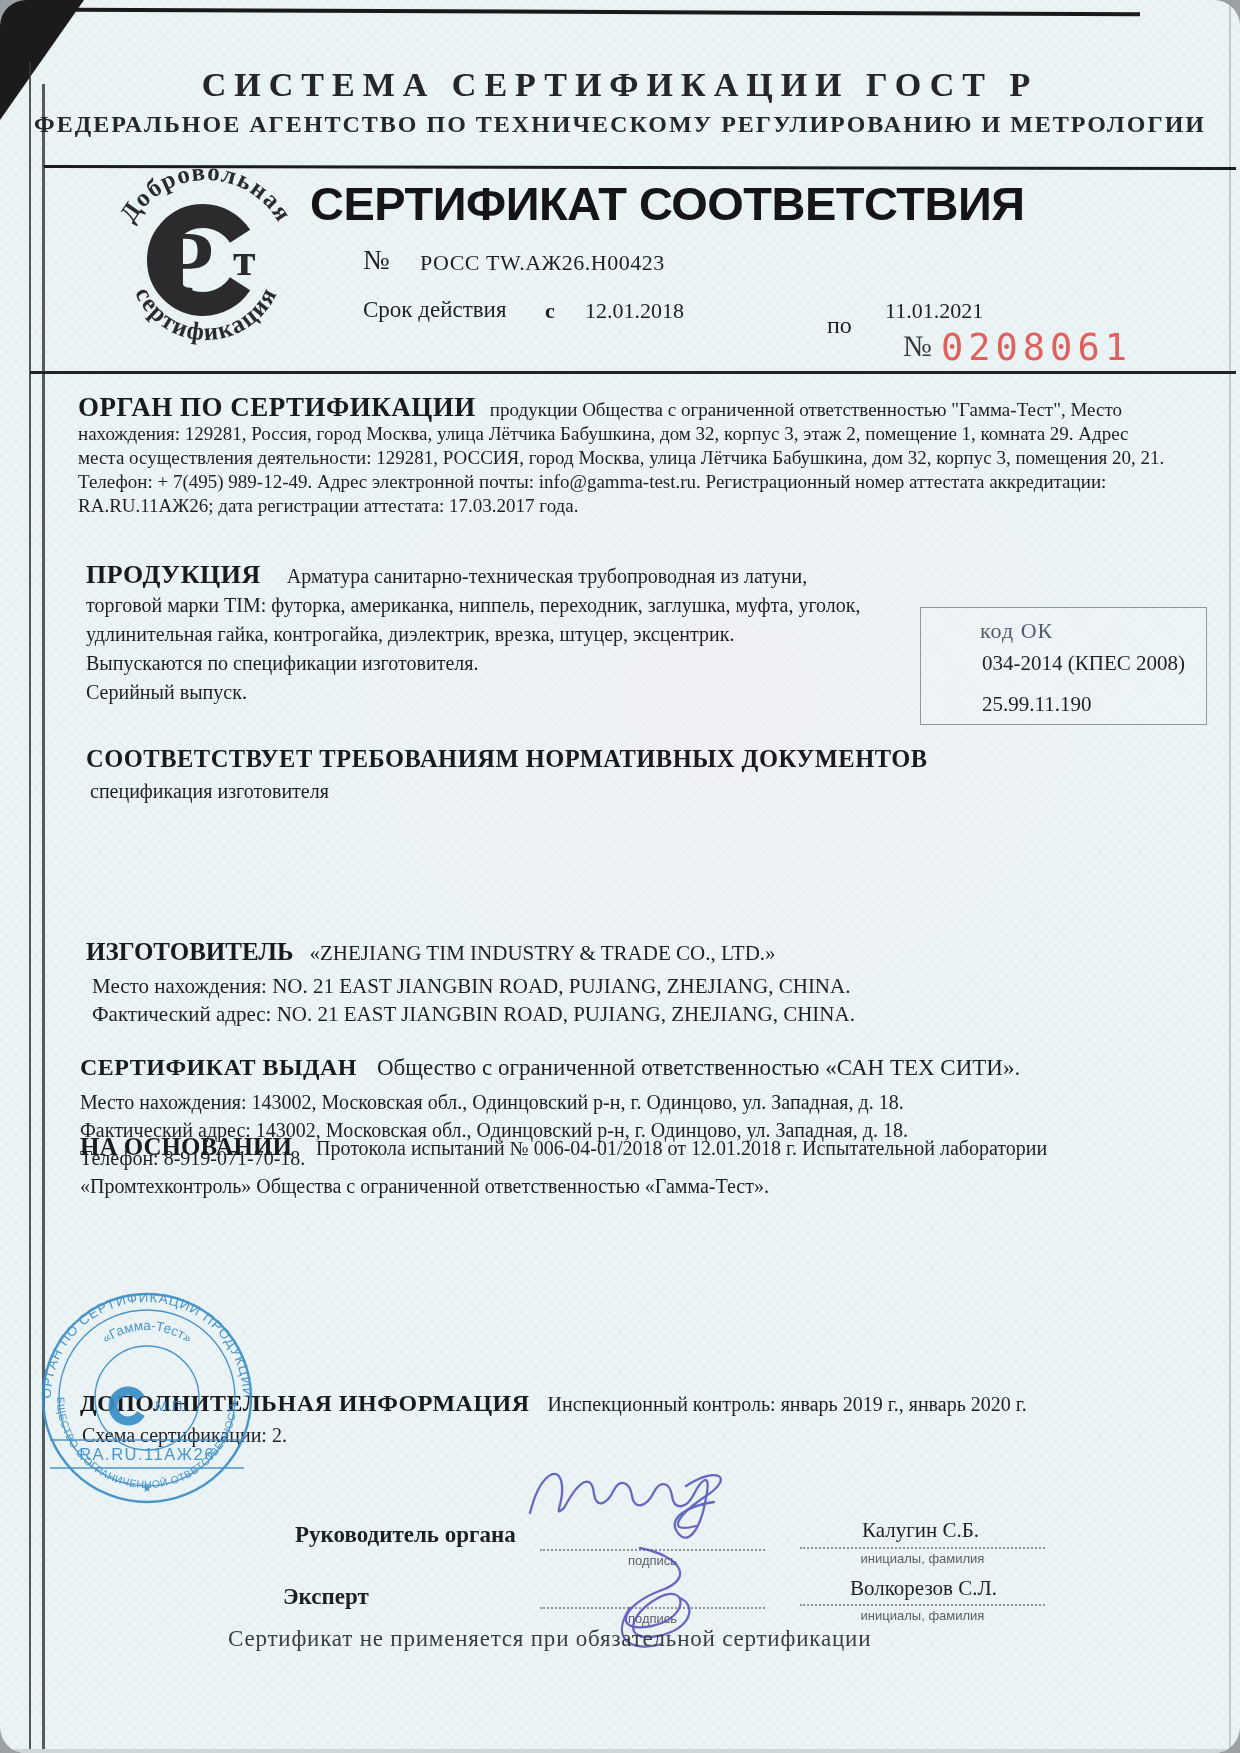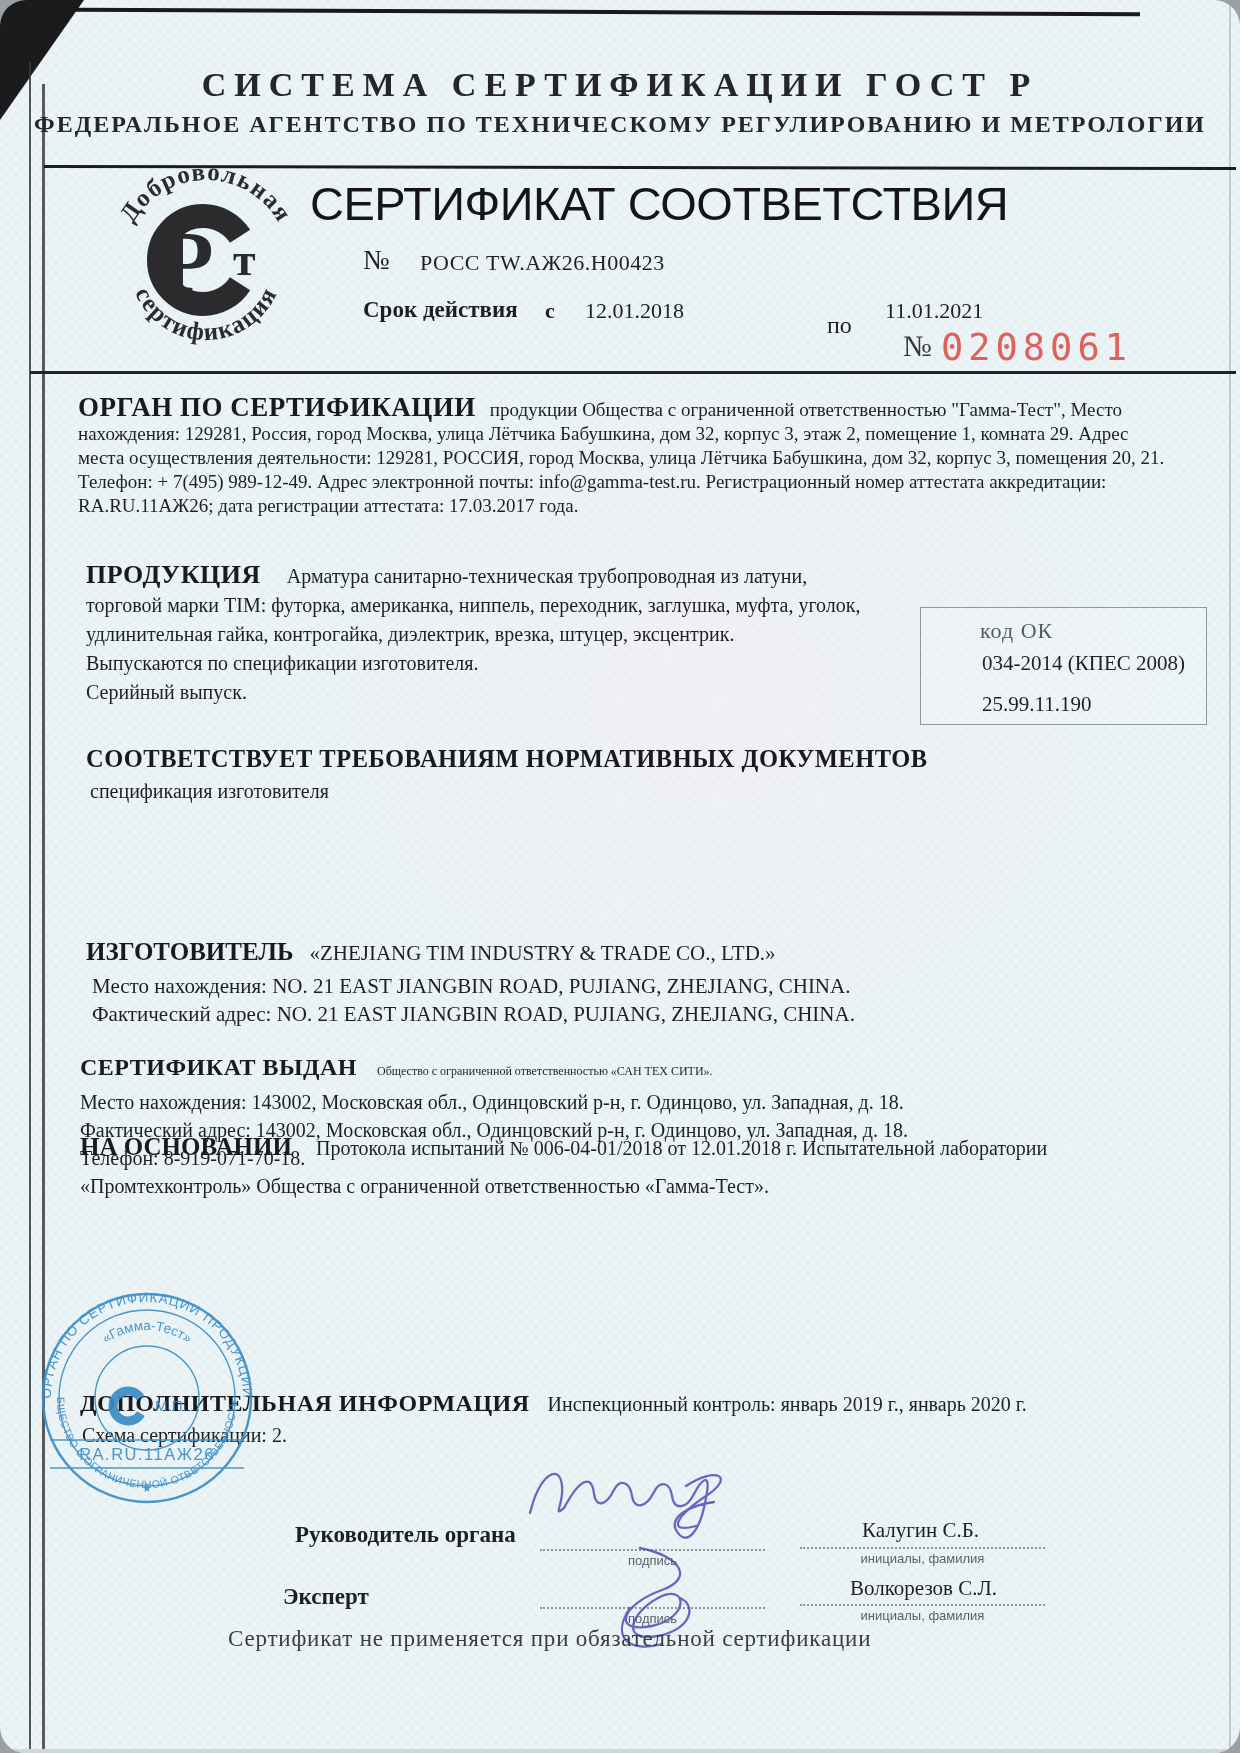--- a/index.html
+++ b/index.html
@@ -21,24 +21,24 @@
   .top-rule{left:76px;top:10px;width:1064px;height:4px;background:#1a1a1a;transform:rotate(.25deg);}
   .left-line-a{left:29px;top:62px;width:2px;height:1691px;background:#3a3a3c;opacity:.85;}
   .left-line-b{left:42px;top:84px;width:2.5px;height:1669px;background:#333336;opacity:.8;}
   .right-line{left:1229px;top:0;width:2px;height:1753px;background:#c2cacf;}
   .rule-header{left:44px;top:166px;width:1192px;height:3px;background:#1c1c1e;transform:rotate(.1deg);}
   .rule-two{left:30px;top:371px;width:1206px;height:2.5px;background:#232326;}
   .bottom-edge{left:0;top:1749px;width:1240px;height:4px;background:#cfd6da;}
   
   .hdr1{left:20px;top:66px;width:1200px;text-align:center;font-size:34px;font-weight:bold;letter-spacing:8px;color:#26262a;}
   .hdr2{left:20px;top:111px;width:1200px;text-align:center;font-size:24px;font-weight:bold;letter-spacing:2px;color:#26262a;}
-  .doc-title{left:310px;top:176px;font-family:"Liberation Sans",sans-serif;font-size:47px;font-weight:normal;letter-spacing:-.5px;color:#151517;}
+  .doc-title{left:310px;top:176px;font-family:"Liberation Sans",sans-serif;font-size:47px;font-weight:bold;letter-spacing:-.5px;color:#151517;}
   .certno-label{left:363px;top:244px;font-size:28px;}
   .certno-value{left:420px;top:250px;font-size:22px;letter-spacing:.5px;}
-  .val-label{left:363px;top:297px;font-size:23px;font-weight:bold;}
+  .val-label{left:363px;top:297px;font-size:23px;font-weight:normal;}
   .val-c{left:545px;top:298px;font-size:22px;font-weight:bold;}
   .val-from{left:585px;top:298px;font-size:22px;}
   .val-po{left:827px;top:312px;font-size:24px;font-weight:normal;}
   .val-to{left:885px;top:298px;font-size:22px;}
   .blank-no-sign{left:903px;top:329px;font-size:30px;color:#38383c;}
   .blank-no-value{left:941px;top:326px;font-family:"DejaVu Sans Mono",monospace;font-size:37px;letter-spacing:5px;color:#e0605c;}
   
   .sec-head{font-weight:bold;font-family:"Liberation Serif",serif;color:#191a1e;}
   .organ-block{left:78px;top:383px;width:1092px;font-size:19px;line-height:24px;margin-top:12px;}
   .organ-block .sec-head{font-size:27px;margin-right:14px;letter-spacing:.5px;}
@@ -52,21 +52,21 @@
   .box-ok .v1{margin:7px 0 0 19px;font-size:21px;}
   .box-ok .v2{margin:16px 0 0 19px;font-size:21px;}
   .box-tnved{left:920px;top:783px;height:114px;}
   .box-tnved .v1{margin:16px 0 0 32px;font-size:21px;letter-spacing:1px;}
   .manu-block{left:86px;top:938px;width:1090px;}
   .manu-block .sec-head{font-size:25px;margin-right:16px;}
   .manu-name{font-size:21px;}
   .manu-lines{left:92px;top:972px;font-size:21px;line-height:28px;}
   .issued-block{left:80px;top:1054px;width:1100px;}
   .issued-block .sec-head{font-size:24px;margin-right:20px;letter-spacing:.5px;}
-  .issued-name{font-size:12px;}
+  .issued-name{font-size:23px;}
   .issued-lines{left:80px;top:1088px;font-size:20px;line-height:28px;}
   .basis-block{left:80px;top:1128px;width:1105px;font-size:20px;line-height:38px;}
   .basis-block .sec-head{font-size:25px;margin-right:24px;}
   .add-block{left:80px;top:1390px;width:1110px;font-size:20px;}
   .add-block .sec-head{font-size:24px;margin-right:18px;letter-spacing:.5px;}
   .add-line2{left:82px;top:1424px;font-size:20px;}
   
   .role1{left:283px;top:1522px;font-size:23px;font-weight:bold;margin-left:12px;}
   .role2{left:283px;top:1584px;font-size:23px;font-weight:bold;}
   .sig-line{border-top:2px dotted #8f9398;height:0;}

